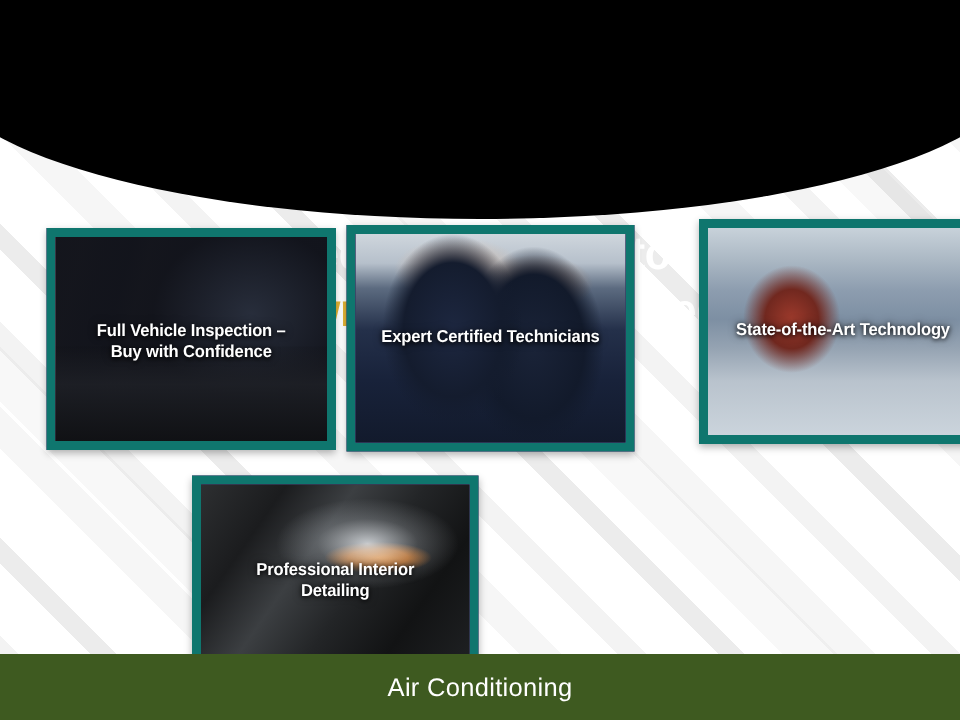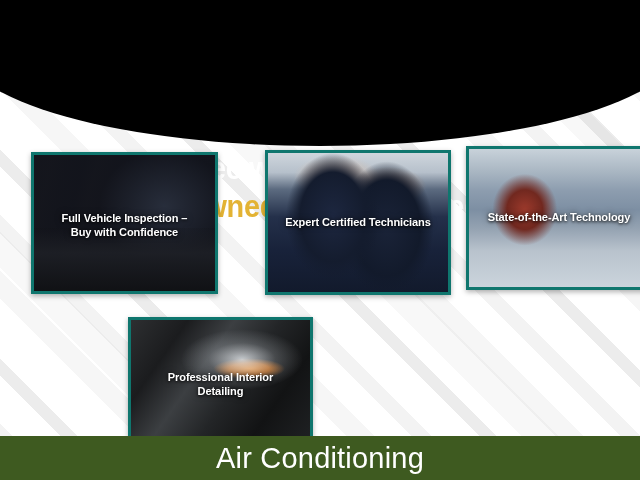--- a/index.html
+++ b/index.html
@@ -62,21 +62,21 @@
     letter-spacing:-.3px;
     transform:scaleX(.93);
     white-space:nowrap;
   }
   .gold{color:#e3b334;}
 
   
   .card{
     position:absolute;
     background:#701a75;
-    border:3px solid #0f766e;
+    border:6px solid #0f766e;
     box-shadow:0 2px 5px rgba(0,0,0,.30);
     overflow:hidden;
     z-index:5;
   }
   .card .photo{
     position:absolute;inset:0;
     background-size:cover;background-position:center;
   }
   .card .cap{
     position:absolute;left:0;right:0;
@@ -88,21 +88,21 @@
     letter-spacing:-.1px;
     text-shadow:0 1px 3px rgba(0,0,0,.85), 0 0 6px rgba(0,0,0,.7);
     padding:0 6px;
     transform:scaleX(.96);
     z-index:2;
   }
 
   
   #card1{left:31px;  top:152px; width:181px; height:136px;}
   #card1 .cap{top:56px;}
-  #card2{left:231px; top:150px; width:180px; height:139px;margin-left:34px;}
+  #card2{left:231px; top:150px; width:180px; height:139px;}
   #card2 .cap{top:62px;}
   #card3{left:430px; top:146px; width:180px; height:138px;margin-left:36px;}
   #card3 .cap{top:61px;}
   #card4{left:128px; top:317px; width:179px; height:116px;text-decoration:underline;}
   #card4 .cap{top:50px;}
   #card5{left:327px; top:317px; width:180px; height:120px;}
   #card5 .cap{top:56px;}
 
   
   
@@ -154,21 +154,21 @@
   
   .footer{
     position:absolute;left:0;bottom:0;width:640px;height:44px;
     background:#3e5a20;
     z-index:8;
   }
   .footer .label{
     position:absolute;left:0;right:0;top:0;bottom:0;
     display:flex;align-items:center;justify-content:center;
     color:#ffffff;
-    font-size:29px;
+    font-size:17px;
     line-height:25px;
     letter-spacing:.2px;
   }
 </style>
 </head>
 <body>
 
 <div id="stage">
 
   <div class="stripes"></div>

